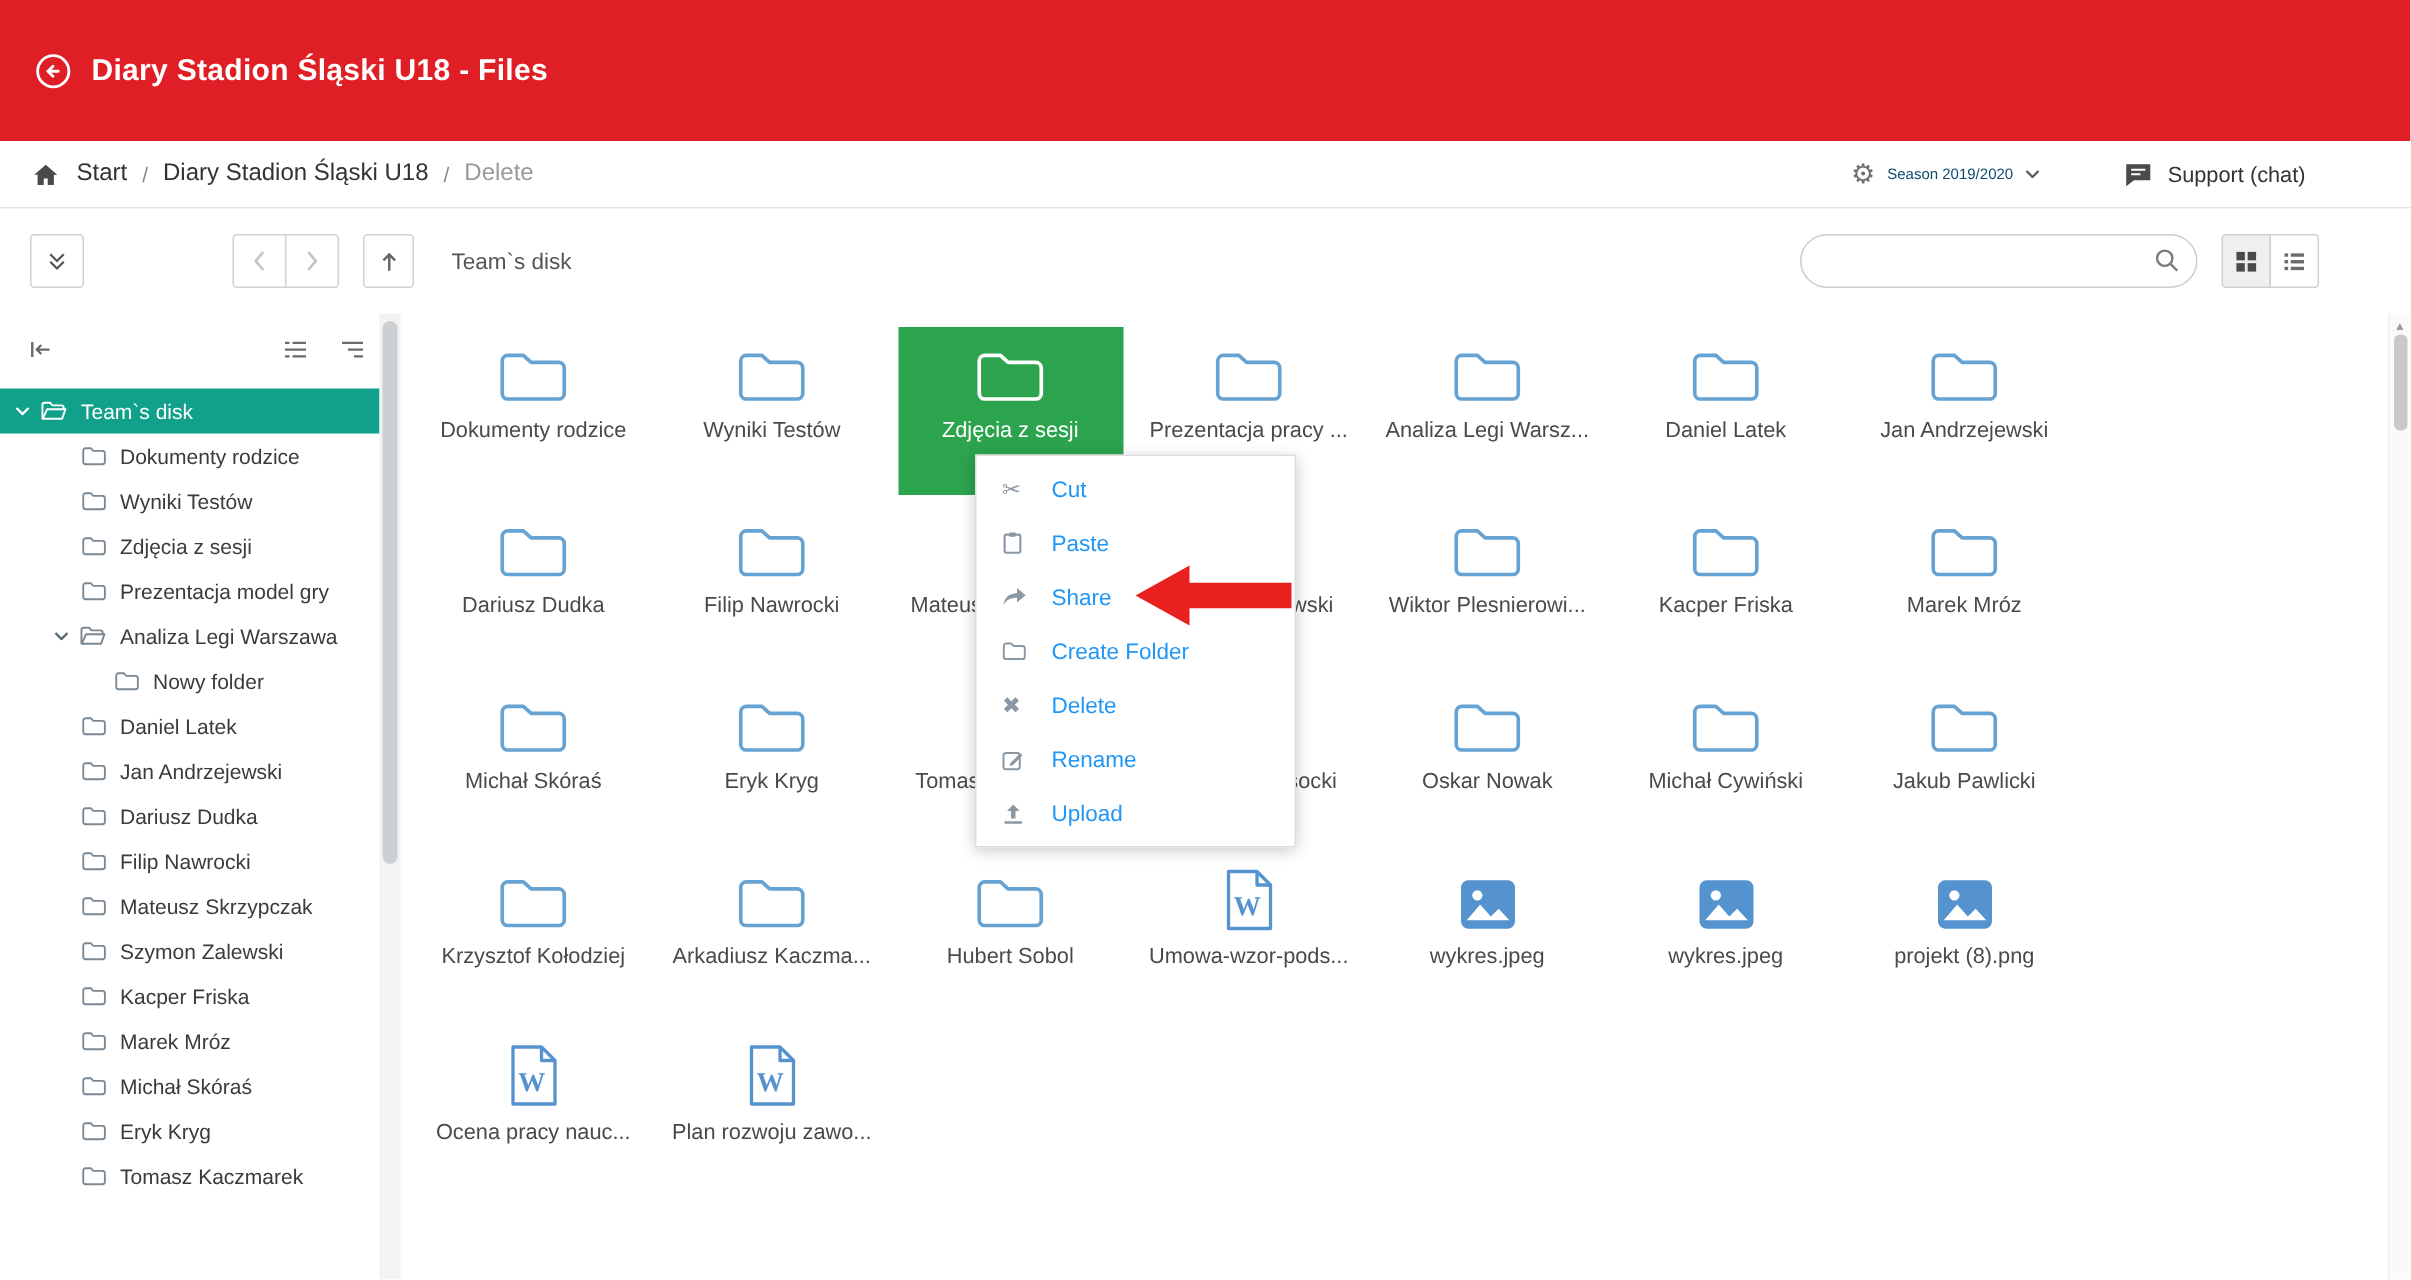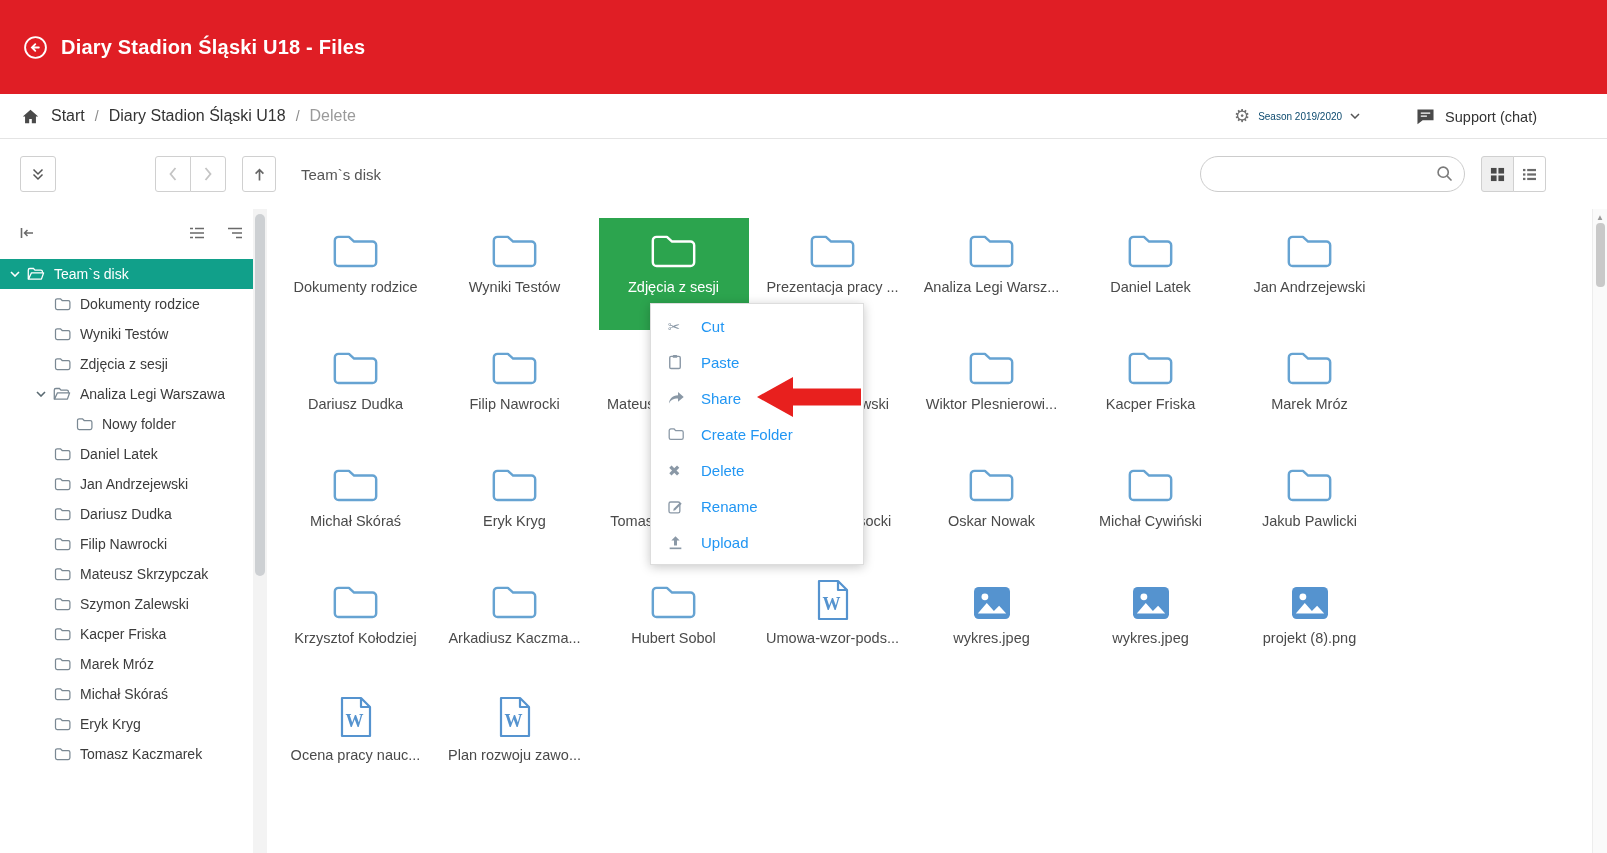--- a/index.html
+++ b/index.html
@@ -280,20 +280,30 @@
 
           <span class="tfold tfold-closed">
             <svg viewBox="0 0 20 17" width="17" height="14">
               <path d="M1.5 4.2a2 2 0 0 1 2-2h4.1l2 2.1h7.4a2 2 0 0 1 2 2v6.9a2 2 0 0 1-2 2H3.5a2 2 0 0 1-2-2z" fill="none" stroke="currentColor" stroke-width="1.5"></path>
             </svg>
           </span>
 
           <span class="tree-label">Zdjęcia z sesji</span>
         </div>
 
+        <div class="tree-item level-1">
+
+          <span class="tfold tfold-closed">
+            <svg viewBox="0 0 20 17" width="17" height="14">
+              <path d="M1.5 4.2a2 2 0 0 1 2-2h4.1l2 2.1h7.4a2 2 0 0 1 2 2v6.9a2 2 0 0 1-2 2H3.5a2 2 0 0 1-2-2z" fill="none" stroke="currentColor" stroke-width="1.5"></path>
+            </svg>
+          </span>
+
+          <span class="tree-label">Prezentacja model gry</span>
+        </div>
 
         <div class="tree-item level-1 expanded">
           <span class="tchev">
             <svg viewBox="0 0 10 6" width="10" height="6">
               <path d="M1 1l4 4 4-4" fill="none" stroke="currentColor" stroke-width="1.6"></path>
             </svg>
           </span>
 
           <span class="tfold tfold-open">
             <svg viewBox="0 0 21 16" width="18" height="14">

